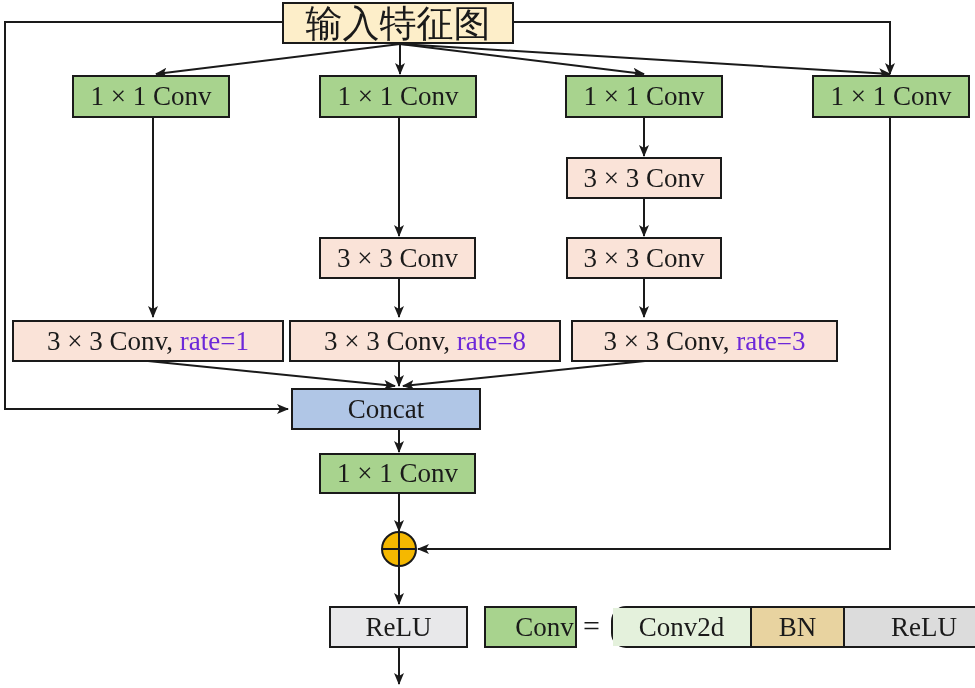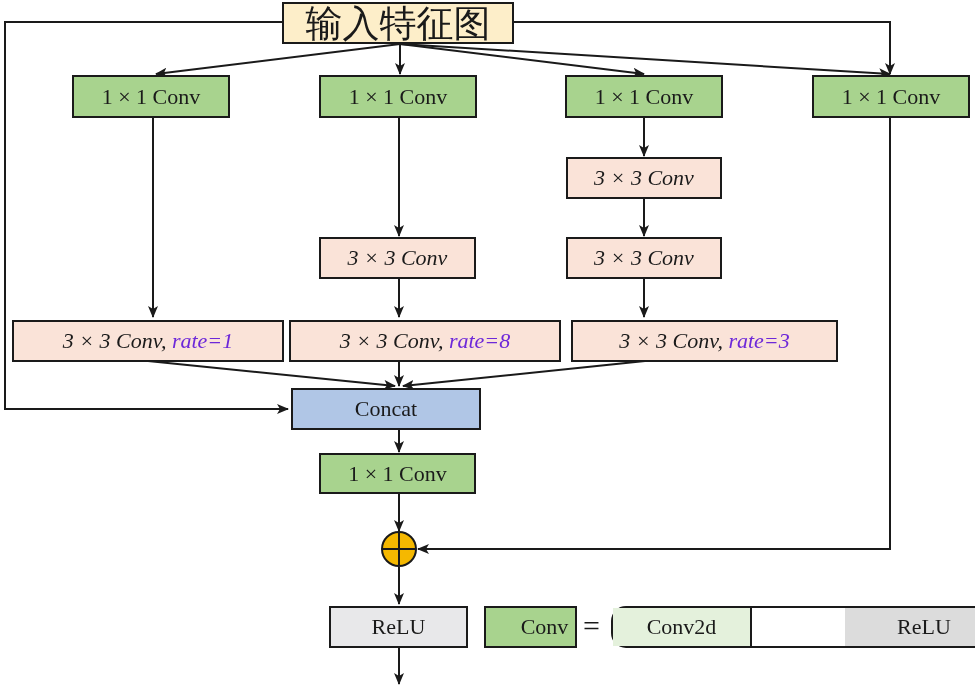--- a/index.html
+++ b/index.html
@@ -1,24 +1,24 @@
 <!DOCTYPE html>
 <html><head>
 <meta charset="utf-8">
 <style>
   html, body { margin:0; padding:0; background:#ffffff; }
   body { width:975px; height:688px; position:relative; overflow:hidden;
          font-family:"Liberation Serif", "DejaVu Serif", serif; color:#1a1a1a; }
   svg.wires { position:absolute; left:0; top:0; width:975px; height:688px; }
   .box { position:absolute; box-sizing:border-box; border:2px solid #1a1a1a;
          display:flex; align-items:center; justify-content:center;
-         font-size:22px; white-space:nowrap; line-height:1; }
+         font-size:27px; white-space:nowrap; line-height:1; }
   .input { background:#fdeec9; font-size:37px; font-family:"DejaVu Sans", sans-serif; }
   .conv1 { background:#a8d38e; }
-  .conv3 { background:#fae3d8;font-style:italic; }
+  .conv3 { background:#fae3d8; }
   .concat { background:#b0c6e6; }
   .relu { background:#e8e8ea; }
   .red { color:#6d28d9; }
   .legend-part { position:absolute; top:0; bottom:0; display:flex; align-items:center; justify-content:center; }
   .eq { position:absolute; font-size:30px; }
 </style>
 </head>
 <body>
 
 <svg class="wires" viewBox="0 0 975 688">
@@ -120,16 +120,19 @@
 </div>
 
 <div class="box conv1" style="left:484px;top:606px;width:93px;height:42px;padding-left:28px;">
   <span>Conv</span>
 </div>
 <div class="eq" style="left:583px;top:609px;">=</div>
 <div class="box" style="left:611px;top:606px;width:394px;height:42px;background:#fff;border-radius:15px;">
   <div class="legend-part" style="left:0;width:137px;background:#e4f1dc;border-right:2px solid #1a1a1a;">
     <span>Conv2d</span>
   </div>
+  <div class="legend-part" style="left:139px;width:91px;background:#e8d3a0;border-right:2px solid #1a1a1a;">
+    <span>BN</span>
+  </div>
   <div class="legend-part" style="left:232px;right:0;background:#dcdcdc;">
     <span>ReLU</span>
   </div>
 </div>
 
 </body></html>

